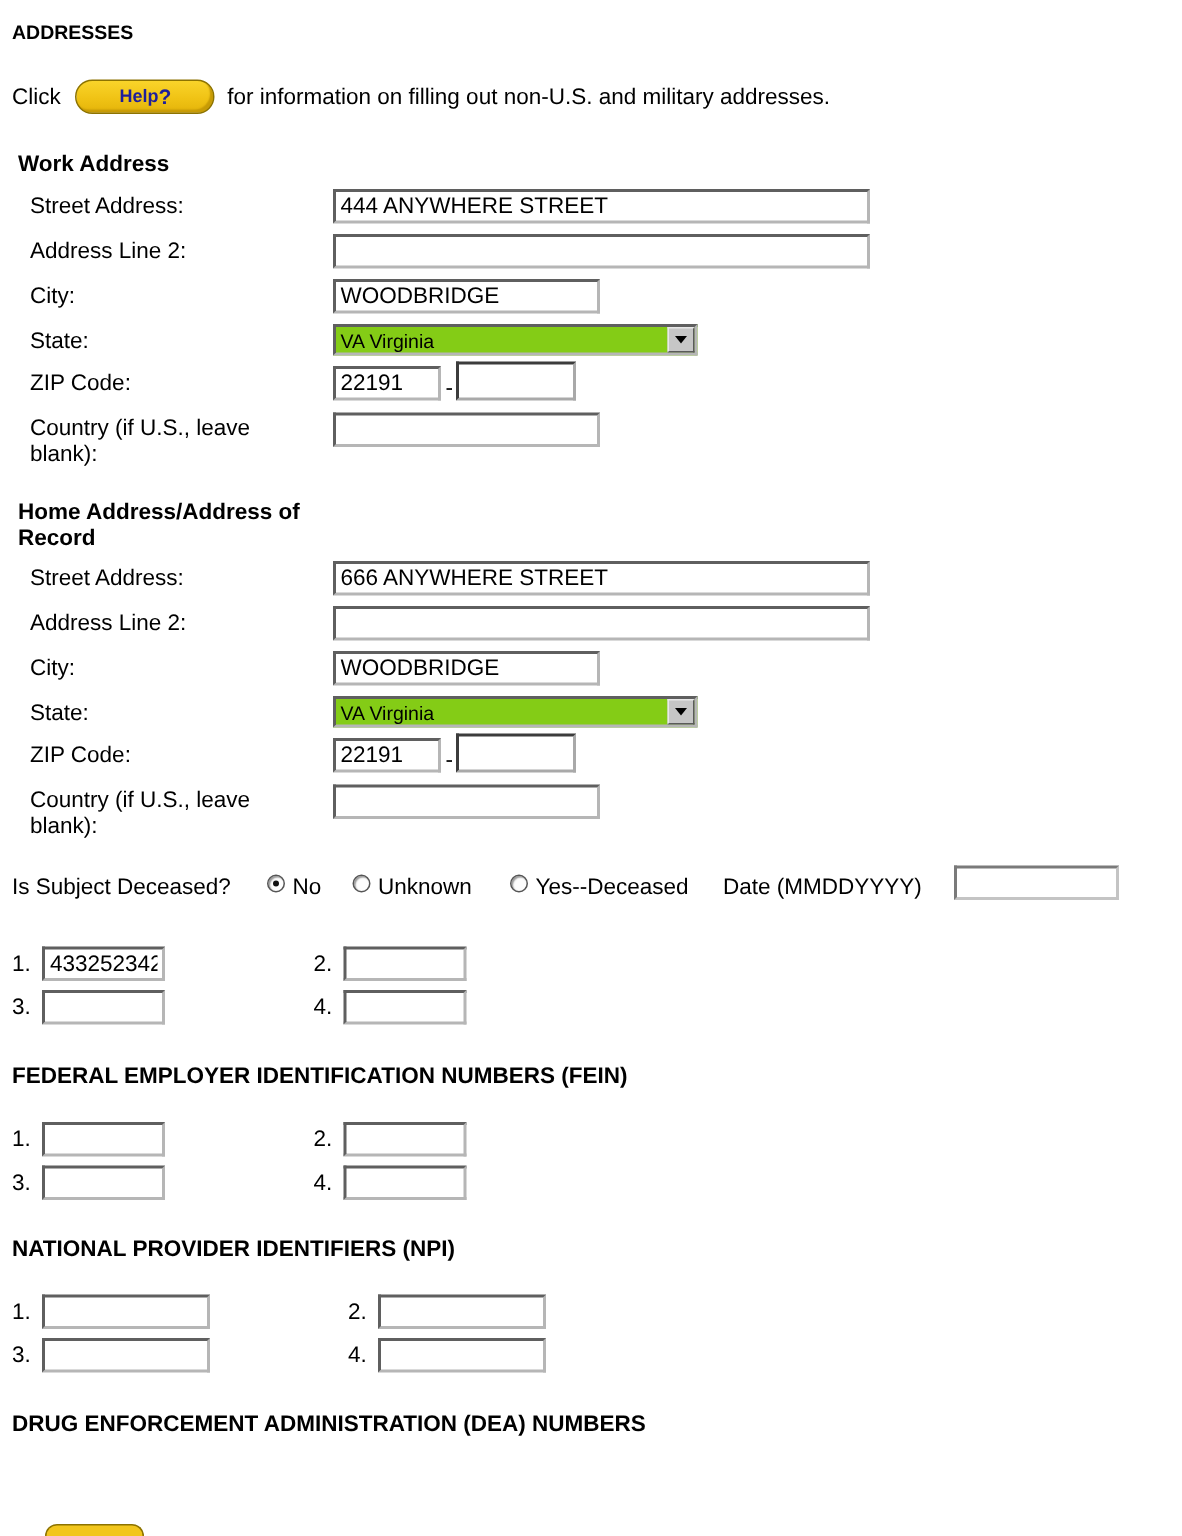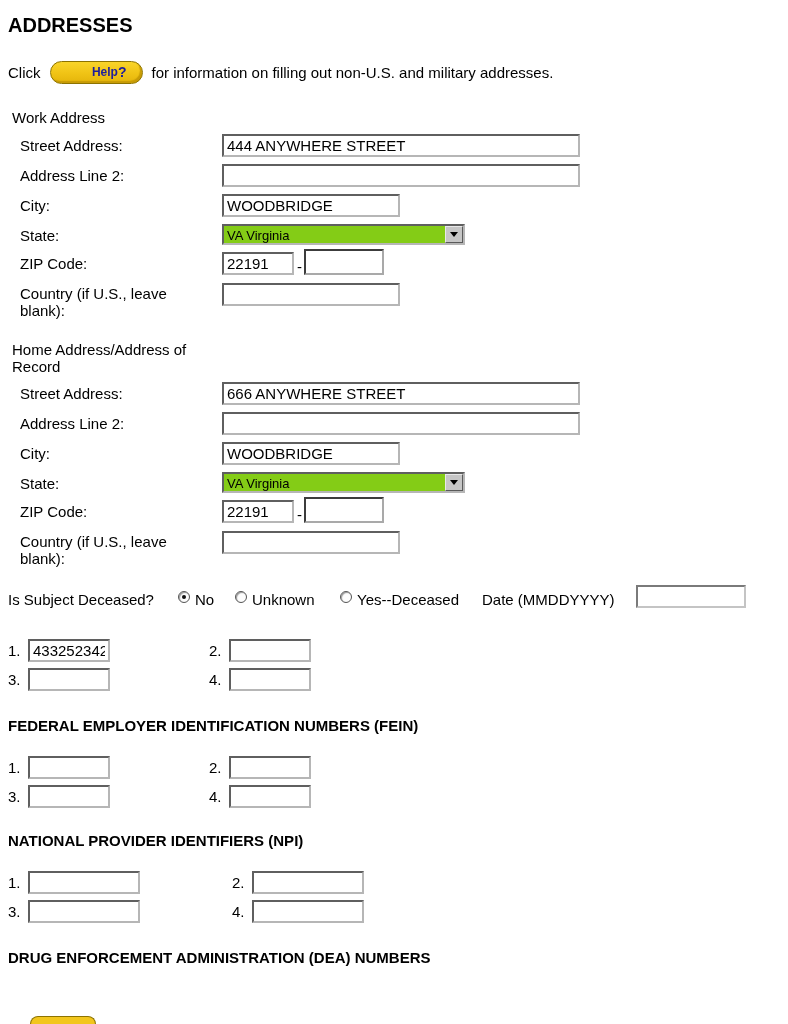--- a/index.html
+++ b/index.html
@@ -4,31 +4,31 @@
 <style>
   * { box-sizing: border-box; }
   html,body { margin:0; padding:0; }
   body {
     width:788px; height:1024px; background:#ffffff; overflow:hidden;
     font-family:"Liberation Sans","DejaVu Sans",sans-serif; font-size:15px; color:#000;
     position:relative;
   }
   .page { position:relative; width:788px; height:1024px; padding-left:8px; }
 
-  .h-main { font-weight:bold; font-size:20px; padding-top:14px; }
+  .h-main { font-weight:bold; font-size:13px; padding-top:14px; }
   .h-section { font-weight:bold; font-size:15px; }
-  .h-sub { font-weight:normal; font-size:15px; margin-left:4px; }
+  .h-sub { font-weight:bold; font-size:15px; margin-left:4px; }
 
   .help-row { display:flex; align-items:center; margin-top:23px; height:24px; }
   .help-btn {
     width:93px; height:23px; margin:0 9px 0 9px;
     background:linear-gradient(180deg,#f9d42a 0%,#f0c315 55%,#e4b40a 100%);
     border:1px solid #8d7300; border-radius:12px;
     box-shadow:inset -2px -2px 1px #c79b06;
-    display:flex; align-items:center; justify-content:flex-end;
+    display:flex; align-items:center; justify-content:center;
     padding:0 15px 0 17px; cursor:pointer;
   }
   .help-btn .hb-label { color:#1e1e9c; font-weight:bold; font-size:12px; }
   .help-btn .hb-q { color:#1e1e9c; font-weight:bold; font-size:14px; }
 
   .frow { display:flex; align-items:flex-start; margin-bottom:7px; }
   .flabel { width:214px; padding-left:12px; flex:0 0 214px; padding-top:3px; }
   .flabel.wrap { padding-right:46px; }
 
   .tb {

